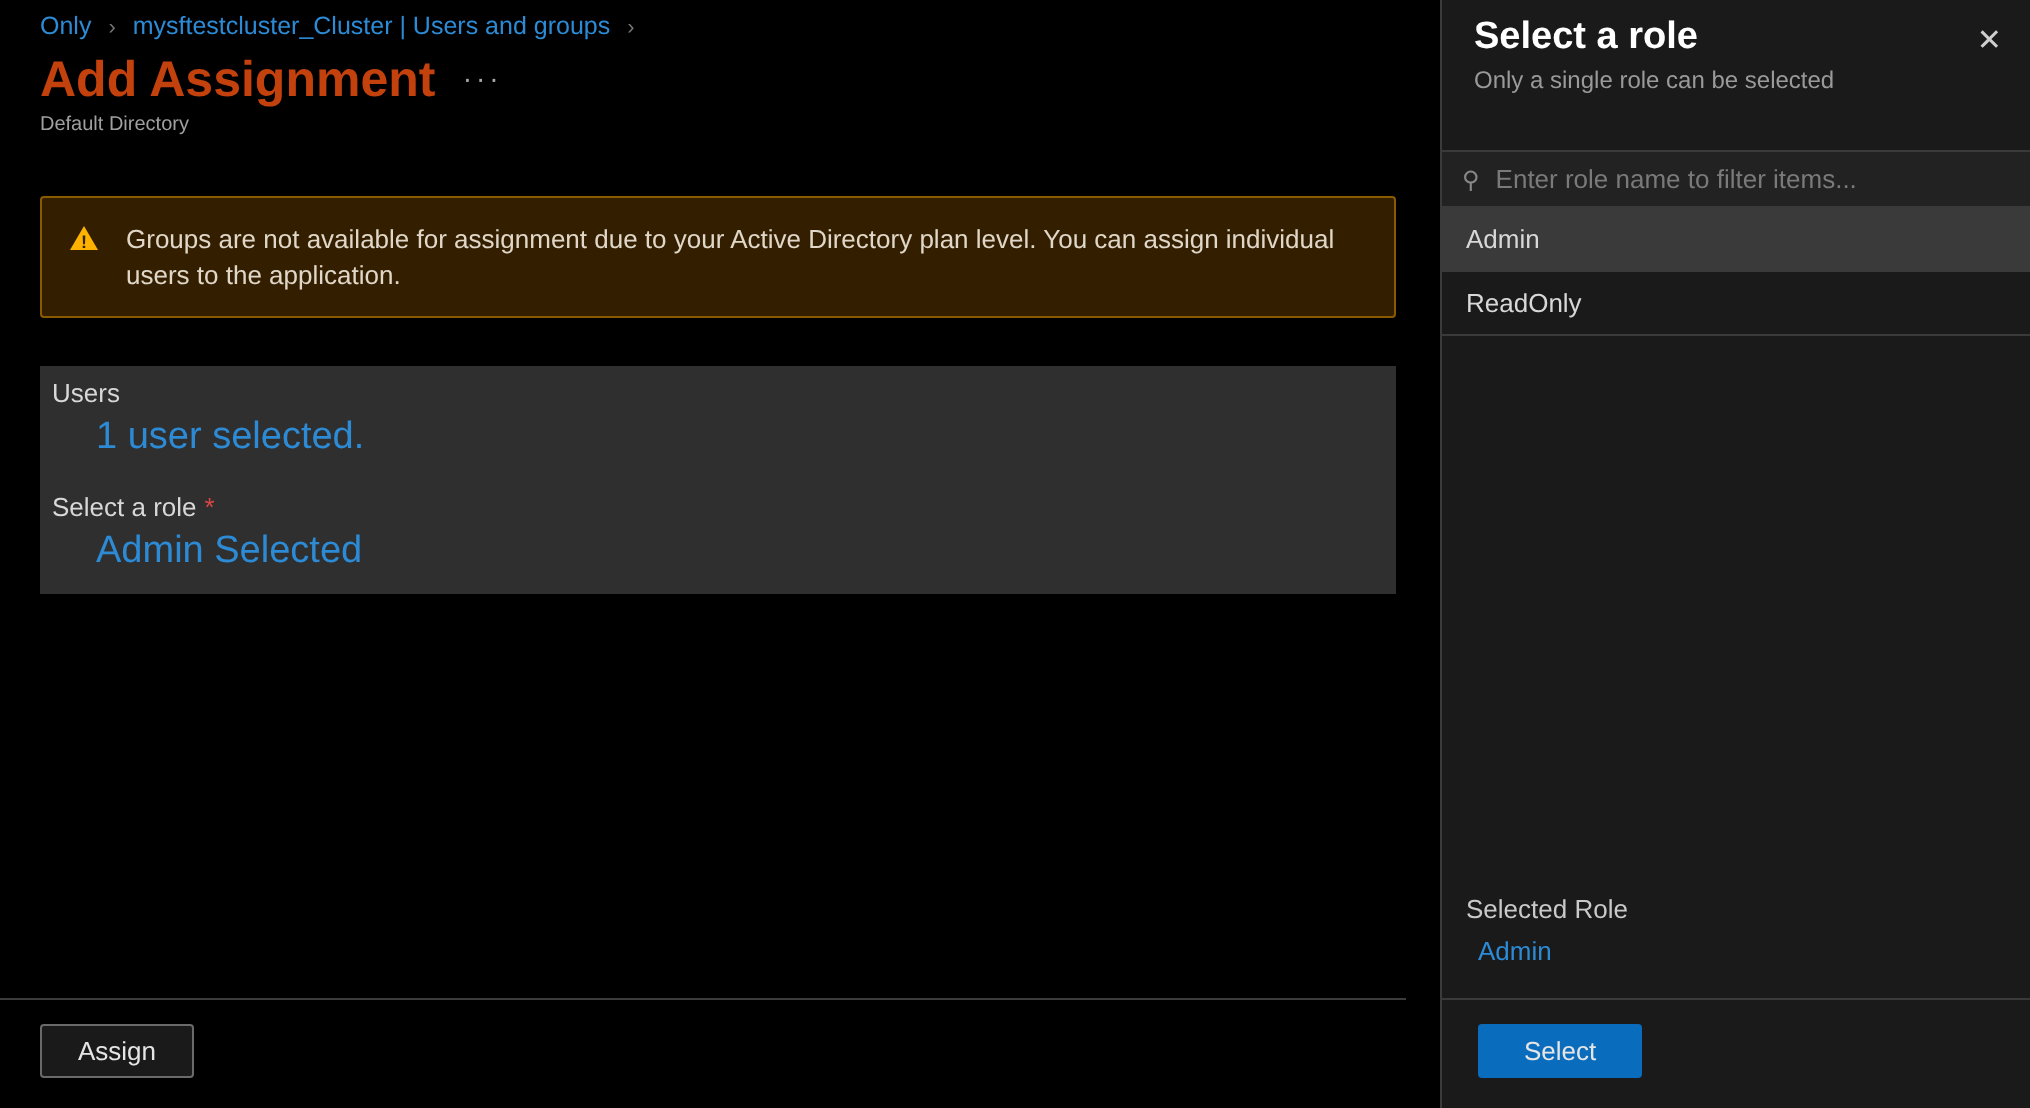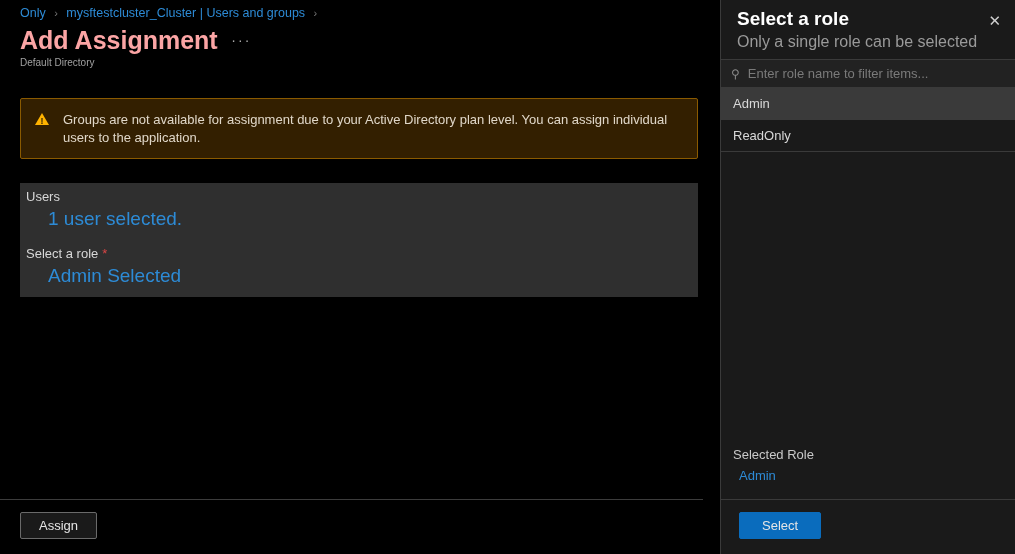--- a/index.html
+++ b/index.html
@@ -2,39 +2,39 @@
 <html><head>
 <meta charset="utf-8">
 <style>
   html,body{margin:0;padding:0;background:#000;color:#c9c9c9;font-family:"Segoe UI",Arial,sans-serif;font-size:13px;width:1015px;height:554px;overflow:hidden}
   *{box-sizing:border-box}
   a.link{color:#2d8bd6;text-decoration:none}
   .main{position:absolute;left:0;top:0;right:295px;bottom:0;padding:0 0 0 20px}
   .breadcrumb{padding:6px 0 2px 0;font-size:12.5px}
   .breadcrumb .sep{color:#777;margin:0 5px;font-size:11px}
   .breadcrumb .crumb{color:#2d8bd6}
-  h1.page-title{color:#fca5a5;font-weight:600;font-size:25px;margin:4px 0 2px 0;display:inline-block}
+  h1.page-title{color:#c2410c;font-weight:600;font-size:25px;margin:4px 0 2px 0;display:inline-block}
   .ellipsis{color:#aaa;margin-left:10px;letter-spacing:2px;font-size:14px;vertical-align:4px;display:inline-block}
   .subtitle{color:#a0a0a0;font-size:10px;margin:0 0 30px 0}
   .alert{background:#331f00;border:1px solid #8a5a00;border-radius:2px;padding:12px 16px 12px 42px;margin:0 22px 24px 0;position:relative;color:#e0d7c8;font-size:13px;line-height:1.35}
   .alert .warn-icon{position:absolute;left:14px;top:14px;width:0;height:0;border-left:7px solid transparent;border-right:7px solid transparent;border-bottom:12px solid #ffb300}
   .alert .warn-icon::after{content:"!";position:absolute;left:-1.5px;top:2px;font-size:9px;font-weight:bold;color:#332200}
   .card{background:#2f2f2f;margin:0 22px 0 0}
   .card .row-label{padding:6px 12px 4px 6px;color:#d8d8d8;font-size:13px}
   .card .row-value{padding:0 6px 10px 28px;color:#2d8bd6;font-size:19px}
   .card .row-value.link{cursor:pointer}
   .req-star{color:#d94545;margin-left:4px}
   .footer{position:absolute;left:0;right:312px;bottom:0;border-top:1px solid #3c3c3c;padding:12px 0 15px 20px}
   .btn{background:#1a1a1a;border:1px solid #6a6a6a;color:#e5e5e5;padding:5px 18px;border-radius:2px;font-size:13px;cursor:pointer}
   .btn.primary{background:#0a6cbd;border:1px solid #0a6cbd;color:#e5e5e5;padding:5px 22px}
   
   .panel{position:absolute;right:0;top:0;width:295px;height:100%;background:#1a1a1a;border-left:1px solid #3a3a3a;display:flex;flex-direction:column}
   .panel-head{padding:8px 16px 4px 16px;position:relative}
   .panel-title{color:#fff;font-size:19px;font-weight:600;margin:0}
-  .panel-sub{color:#9a9a9a;font-size:16px;margin:3px 0 4px 0}
+  .panel-sub{color:#9a9a9a;font-size:12px;margin:3px 0 24px 0}
   .close-x{position:absolute;right:14px;top:13px;color:#cfcfcf;font-size:15px;cursor:pointer;line-height:1}
   .search-wrap{border-top:1px solid #3a3a3a;border-bottom:1px solid #3a3a3a;background:#222;display:flex;align-items:center;padding:5px 10px}
   .search-icon{color:#888;font-size:12px;margin-right:6px}
   .search-input{background:transparent;border:none;outline:none;color:#ccc;font-size:13px;flex:1}
   .search-input::placeholder{color:#7a7a7a}
   .role-list{flex:0 0 auto}
   .role-item{padding:8px 12px;color:#d8d8d8;font-size:13px;border-bottom:1px solid #3a3a3a;cursor:pointer}
   .role-item.selected{background:#3a3a3a}
   .panel-spacer{flex:1}
   .selected-role-block{padding:0 12px 6px 12px;border-bottom:1px solid #3a3a3a}

